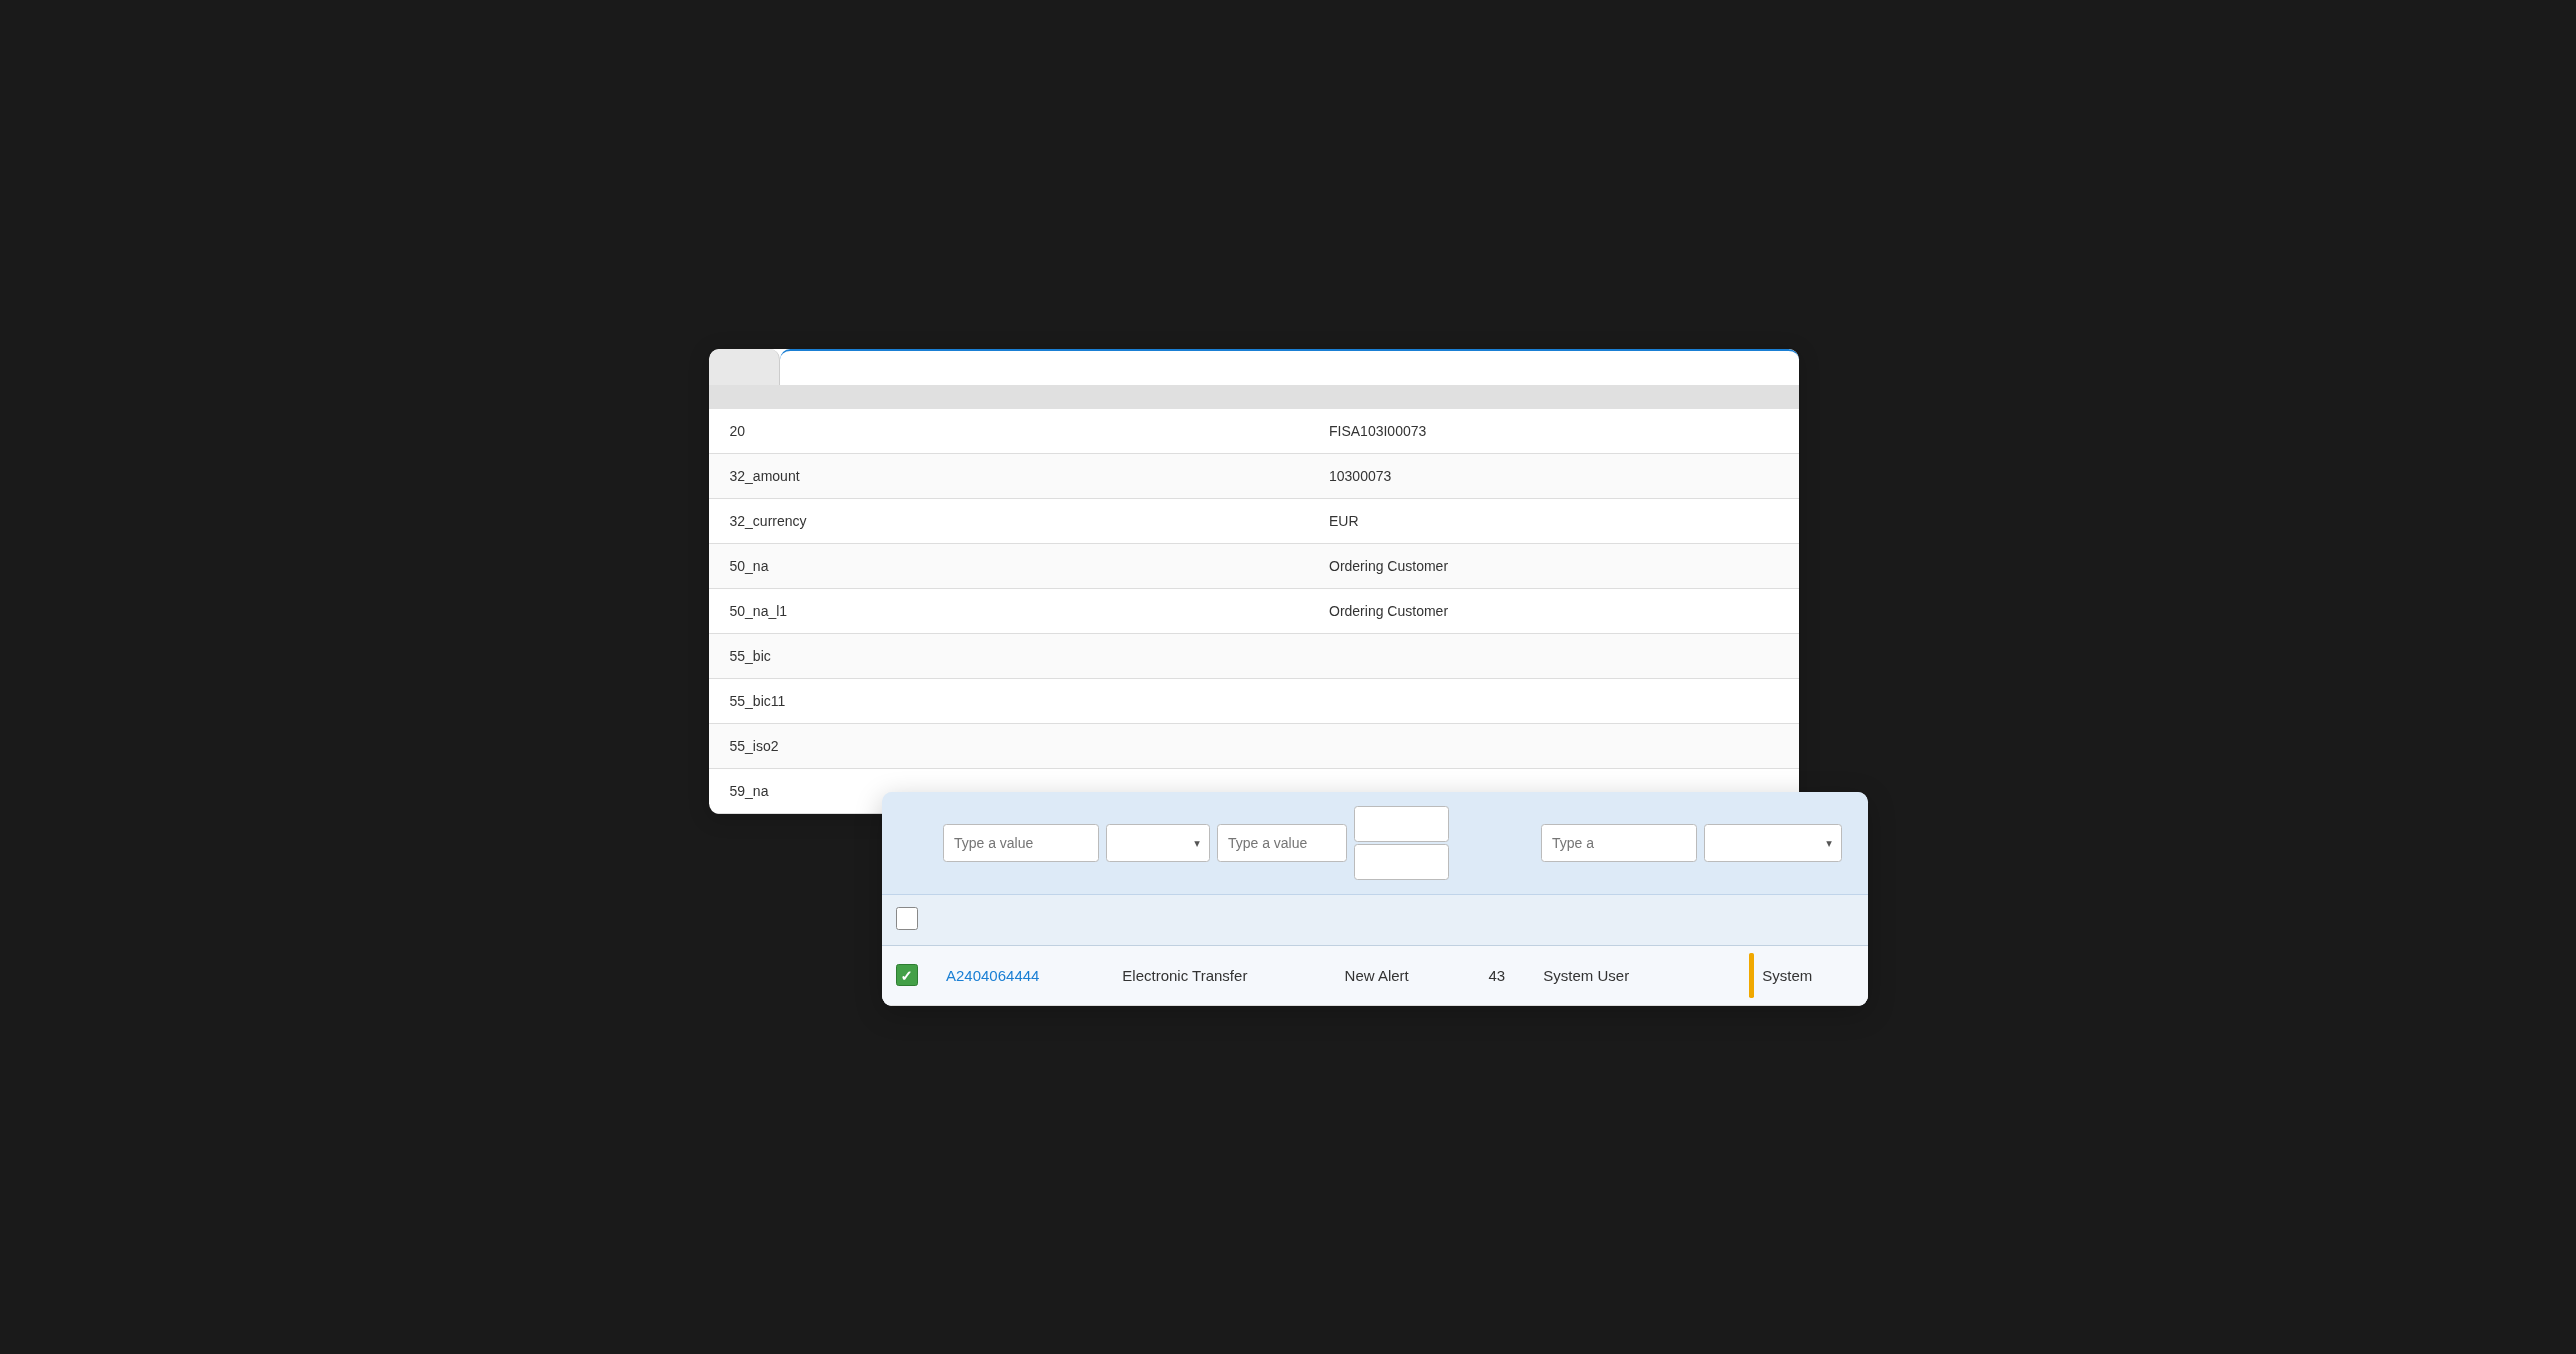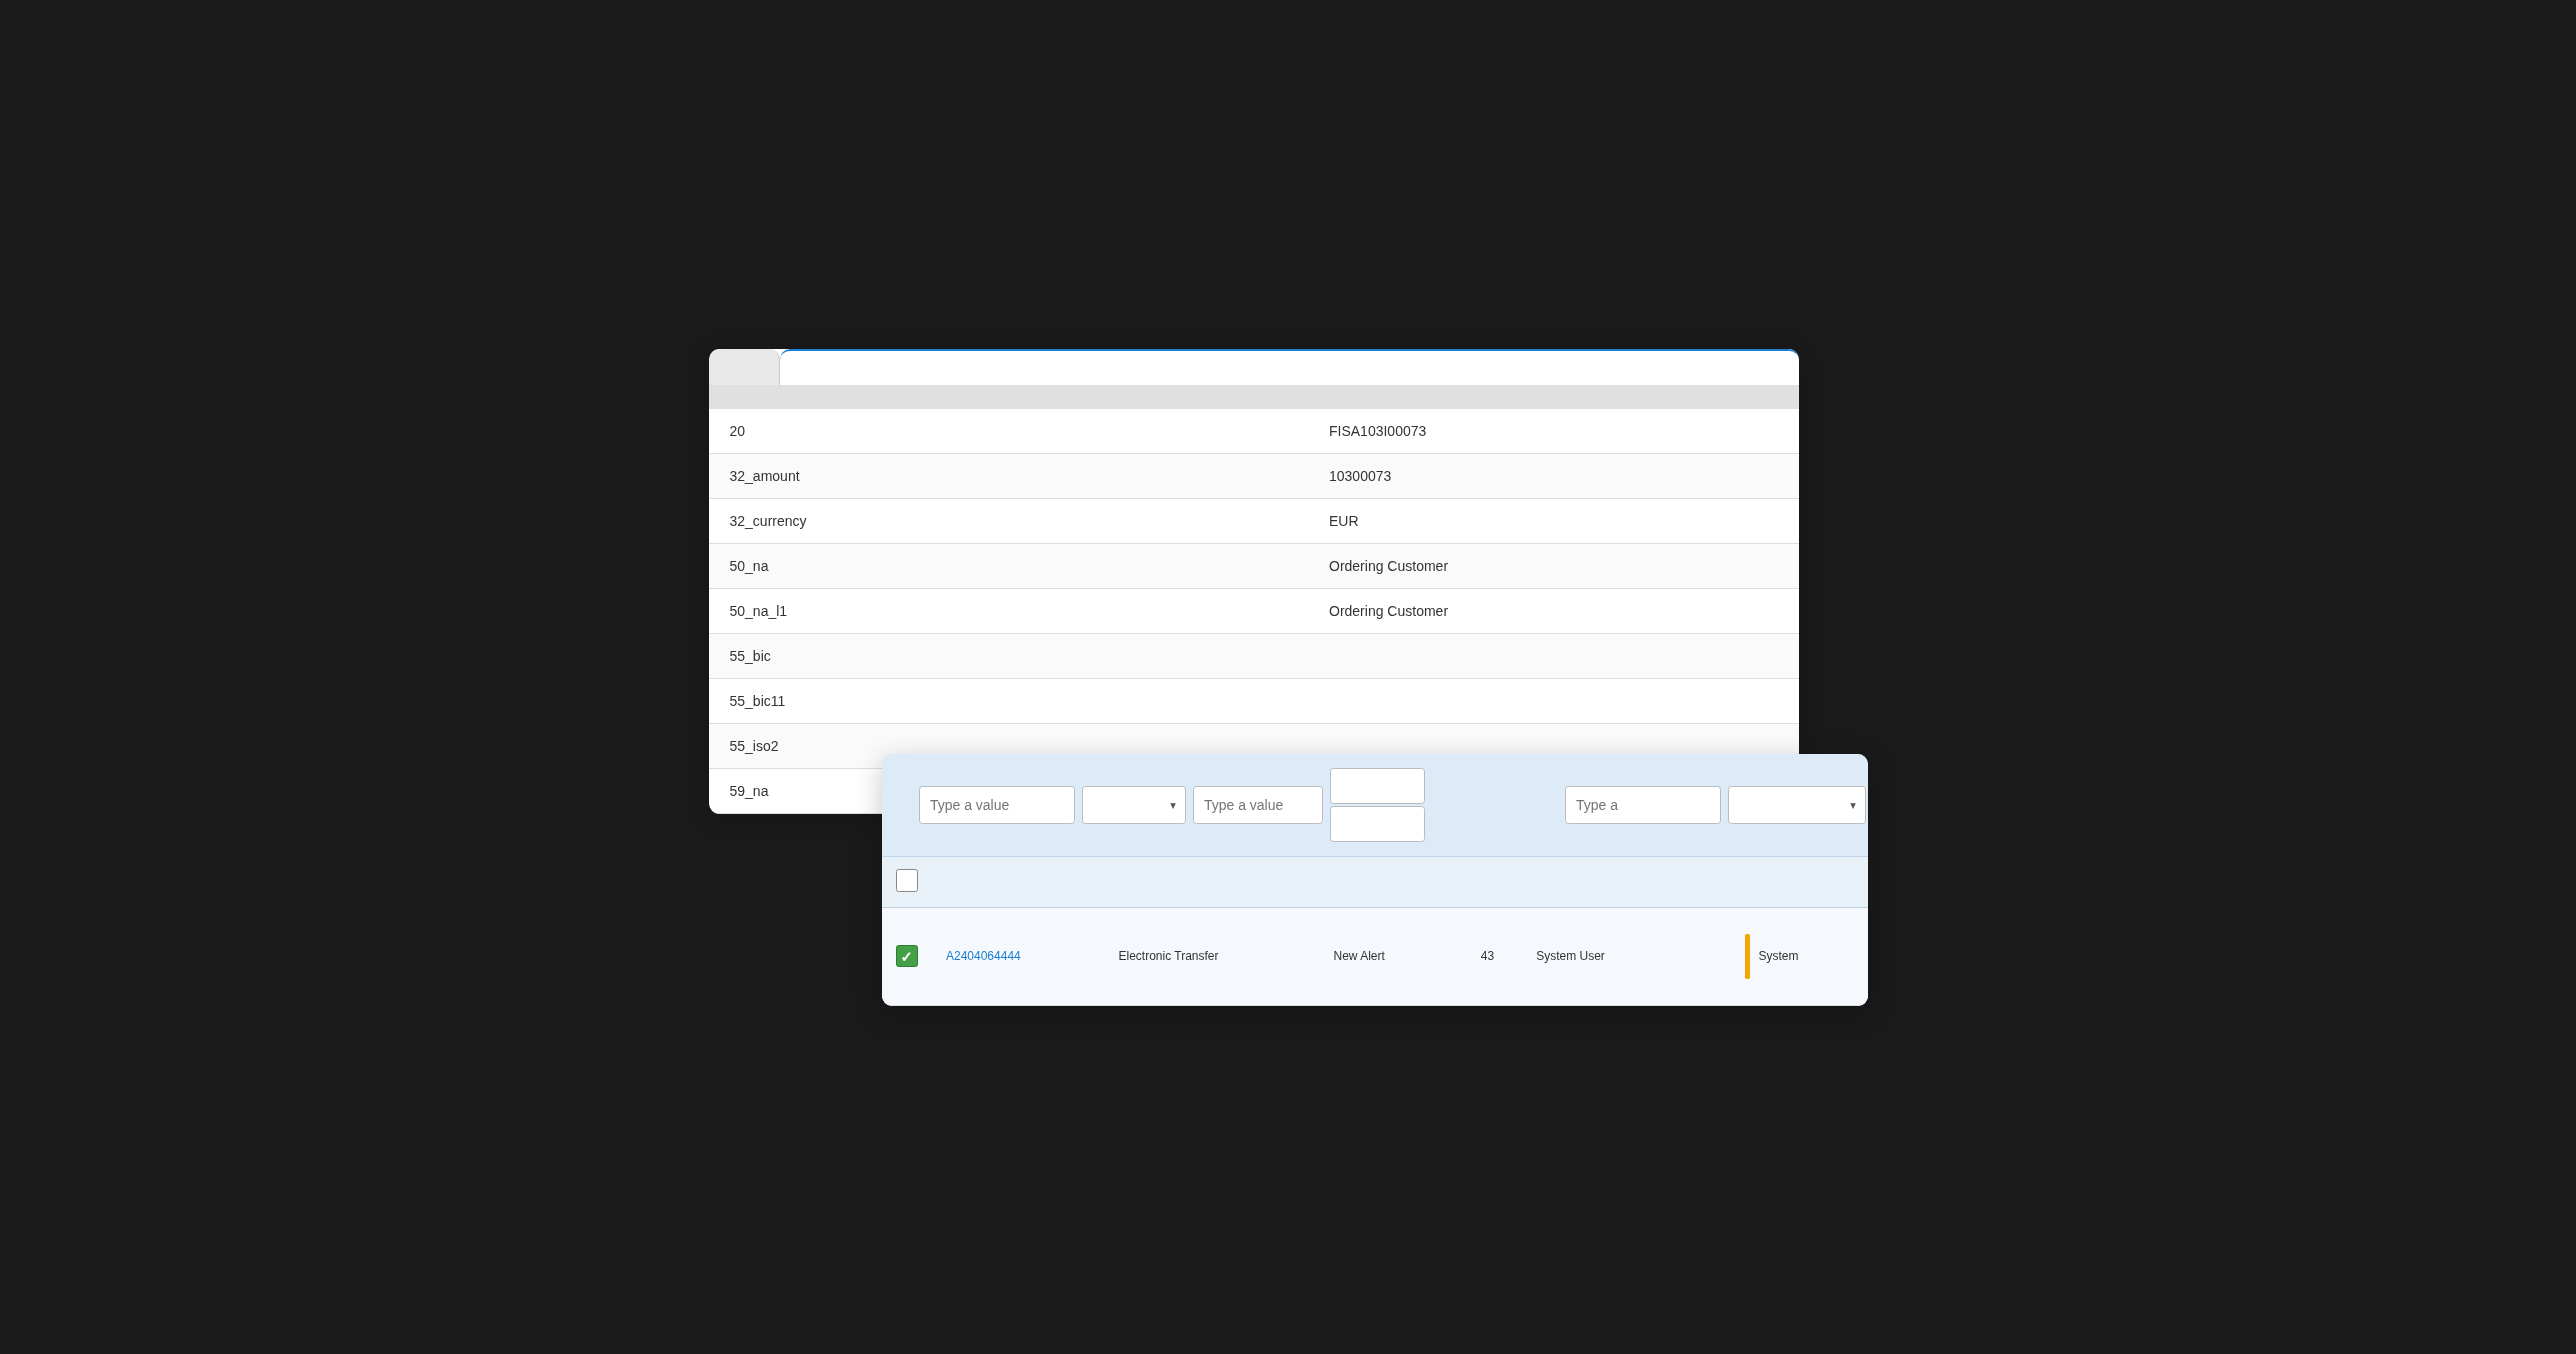--- a/index.html
+++ b/index.html
@@ -94,21 +94,21 @@
       border-radius: 10.4px;
       box-shadow: 0 7px 28px rgba(0,0,0,0.22);
       overflow: hidden;
     }
 
     
     .filter-row {
       display: flex;
       align-items: center;
       gap: 7px;
-      padding: 14px 2px;
+      padding: 14px 26px;
       background: #ddeaf7;
       border-bottom: 0.9px solid #c0d4ea;
     }
 
     .filter-checkbox-placeholder {
       width: 28px;
       height: 28px;
       flex-shrink: 0;
     }
 
@@ -183,22 +183,22 @@
     }
     .alerts-table thead th:first-child {
       width: 43px;
       text-align: center;
     }
     .alerts-table tbody tr {
       border-bottom: 0.9px solid #ddd;
       background: #f5f8fc;
     }
     .alerts-table tbody td {
-      padding: 26px 14px;
-      font-size: 12px;
+      padding: 7px 14px;
+      font-size: 15px;
       color: #333;
       vertical-align: middle;
     }
     .alerts-table tbody td:first-child {
       text-align: center;
     }
 
     .checkbox-unchecked {
       width: 22.5px;
       height: 22.5px;

